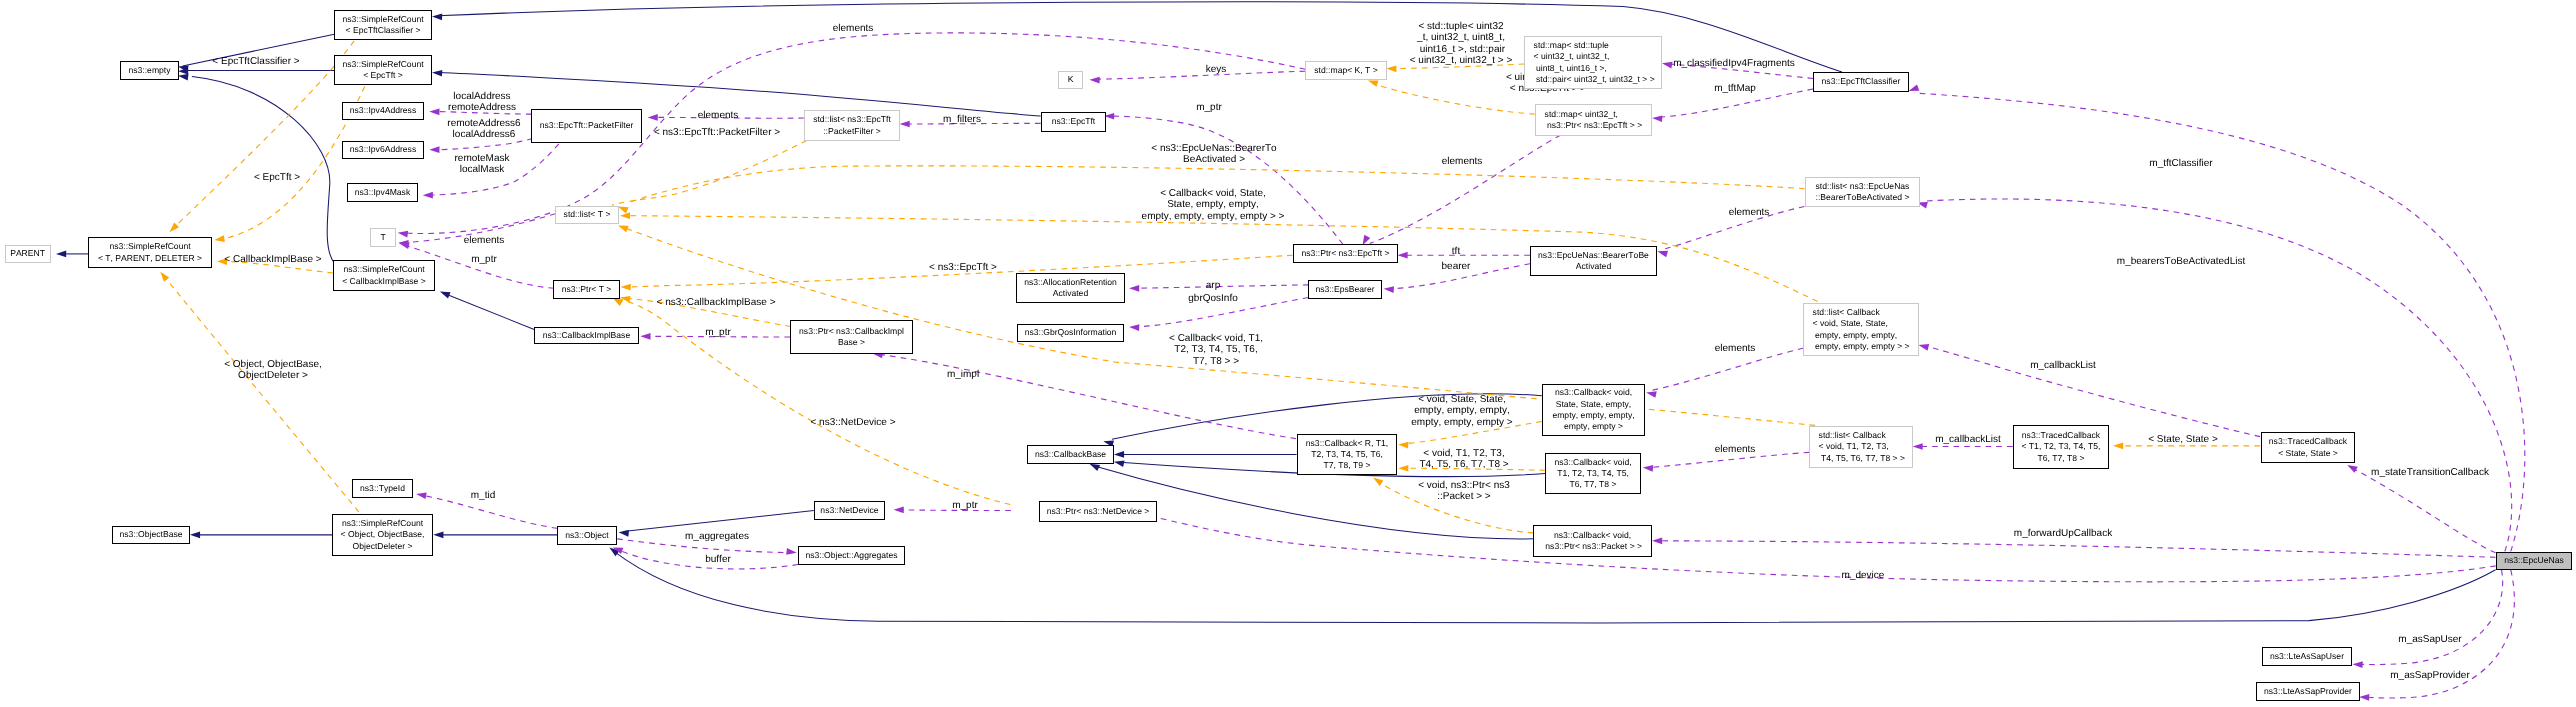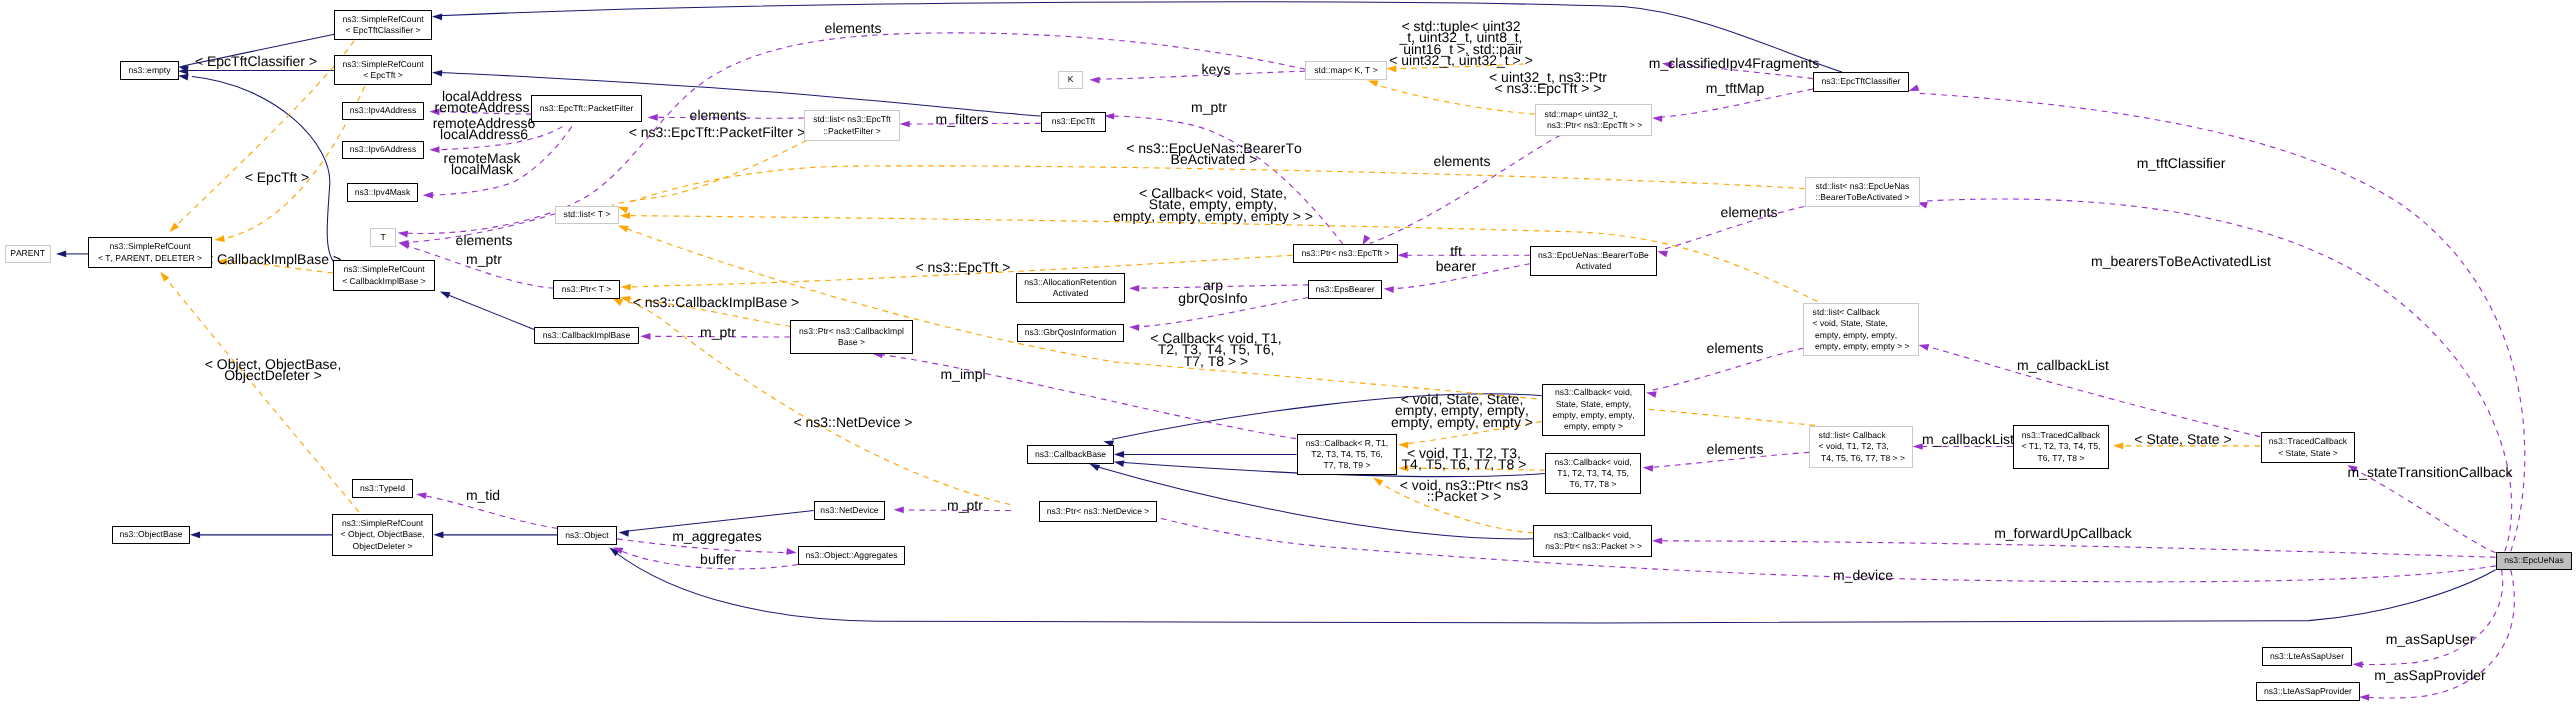--- a/index.html
+++ b/index.html
@@ -16,21 +16,21 @@
   .au{fill:#9a32cd;stroke:none;}
   .at{fill:#ffa500;stroke:none;}
   .nd{position:absolute;box-sizing:border-box;border:0.9px solid #000;background:#fff;
       display:flex;flex-direction:column;align-items:center;justify-content:center;
       font-size:8.6px;line-height:11.3px;white-space:pre;z-index:5;}
   .nd.grey{border:0.7px solid #c9c9c9;}
   .nd.focus{background:#bfbfbf;}
   .ln{text-align:center;}
   .nd.lft{align-items:flex-start;padding-left:8.6px;}
   .nd.lft .ln{text-align:left;}
-  .el{position:absolute;transform:translate(-50%,-1.3px);font-size:14px;line-height:11.3px;
+  .el{position:absolute;transform:translate(-50%,-1.3px);font-size:10px;line-height:11.3px;
       white-space:pre;text-align:center;z-index:4;}
 </style>
 </head>
 <body>
 
 <div id="stage">
 <svg id="wires" viewBox="0 0 3904 1072" width="2576" height="707">
 <path class="wi" d="M 506,52 L 276,100"></path>
 <g transform="translate(269,101) rotate(192)">
         <path class="ai" d="M 0,0 L -15.4,-5.1 L -15.4,5.1 Z"></path>
@@ -299,21 +299,21 @@
 <g transform="translate(3203,676) rotate(180)">
         <path class="at" d="M 0,0 L -15.4,-5.1 L -15.4,5.1 Z"></path>
       </g>
 </svg>
 <div class="nd" style="left:334px;top:10px;width:98px;height:30px"><div class="ln">ns3::SimpleRefCount</div><div class="ln">&lt; EpcTftClassifier &gt;</div></div>
 <div class="nd" style="left:120px;top:61px;width:59px;height:18.5px"><div class="ln">ns3::empty</div></div>
 <div class="nd" style="left:334px;top:55px;width:98px;height:30px"><div class="ln">ns3::SimpleRefCount</div><div class="ln">&lt; EpcTft &gt;</div></div>
 <div class="nd" style="left:342px;top:102px;width:82px;height:18px"><div class="ln">ns3::Ipv4Address</div></div>
 <div class="nd" style="left:342px;top:141px;width:82px;height:18px"><div class="ln">ns3::Ipv6Address</div></div>
 <div class="nd" style="left:347px;top:183px;width:71px;height:18.5px"><div class="ln">ns3::Ipv4Mask</div></div>
-<div class="nd" style="left:531px;top:95px;width:111px;height:27px"><div class="ln">ns3::EpcTft::PacketFilter</div></div>
+<div class="nd" style="left:531px;top:109px;width:111px;height:34px"><div class="ln">ns3::EpcTft::PacketFilter</div></div>
 <div class="nd grey" style="left:804px;top:110px;width:96px;height:31px"><div class="ln">std::list&lt; ns3::EpcTft</div><div class="ln">::PacketFilter &gt;</div></div>
 <div class="nd grey" style="left:555px;top:206px;width:64px;height:18px"><div class="ln">std::list&lt; T &gt;</div></div>
 <div class="nd grey" style="left:4.6px;top:245px;width:46px;height:18px"><div class="ln">PARENT</div></div>
 <div class="nd" style="left:88px;top:237px;width:124px;height:31px"><div class="ln">ns3::SimpleRefCount</div><div class="ln">&lt; T, PARENT, DELETER &gt;</div></div>
 <div class="nd grey" style="left:370px;top:228px;width:26px;height:19px"><div class="ln">T</div></div>
 <div class="nd" style="left:333px;top:260px;width:102px;height:31px"><div class="ln">ns3::SimpleRefCount</div><div class="ln">&lt; CallbackImplBase &gt;</div></div>
 <div class="nd" style="left:553px;top:280px;width:67px;height:19px"><div class="ln">ns3::Ptr&lt; T &gt;</div></div>
 <div class="nd" style="left:534px;top:327px;width:105px;height:17px"><div class="ln">ns3::CallbackImplBase</div></div>
 <div class="nd" style="left:790px;top:320px;width:123px;height:34px"><div class="ln">ns3::Ptr&lt; ns3::CallbackImpl</div><div class="ln">Base &gt;</div></div>
 <div class="nd" style="left:352px;top:479px;width:61px;height:18.5px"><div class="ln">ns3::TypeId</div></div>
@@ -324,20 +324,21 @@
 <div class="nd" style="left:798px;top:546px;width:107px;height:19px"><div class="ln">ns3::Object::Aggregates</div></div>
 <div class="nd" style="left:1039px;top:501px;width:118px;height:21px"><div class="ln">ns3::Ptr&lt; ns3::NetDevice &gt;</div></div>
 <div class="nd" style="left:1027px;top:445px;width:87px;height:18.5px"><div class="ln">ns3::CallbackBase</div></div>
 <div class="nd grey" style="left:1058px;top:71px;width:25px;height:18px"><div class="ln">K</div></div>
 <div class="nd grey" style="left:1305px;top:61px;width:82px;height:19px"><div class="ln">std::map&lt; K, T &gt;</div></div>
 <div class="nd" style="left:1041px;top:112px;width:65px;height:20px"><div class="ln">ns3::EpcTft</div></div>
 <div class="nd" style="left:1293px;top:244px;width:105px;height:19px"><div class="ln">ns3::Ptr&lt; ns3::EpcTft &gt;</div></div>
 <div class="nd" style="left:1016px;top:273px;width:109px;height:30px"><div class="ln">ns3::AllocationRetention</div><div class="ln">Activated</div></div>
 <div class="nd" style="left:1308px;top:280px;width:74px;height:18.5px"><div class="ln">ns3::EpsBearer</div></div>
 <div class="nd" style="left:1017px;top:324px;width:107px;height:18px"><div class="ln">ns3::GbrQosInformation</div></div>
+<div class="nd grey lft" style="left:1524px;top:36px;width:138px;height:53px"><div class="ln">std::map&lt; std::tuple</div><div class="ln">&lt; uint32_t, uint32_t,</div><div class="ln"> uint8_t, uint16_t &gt;,</div><div class="ln"> std::pair&lt; uint32_t, uint32_t &gt; &gt;</div></div>
 <div class="nd grey lft" style="left:1535px;top:104px;width:117px;height:32px"><div class="ln">std::map&lt; uint32_t,</div><div class="ln"> ns3::Ptr&lt; ns3::EpcTft &gt; &gt;</div></div>
 <div class="nd" style="left:1813px;top:72px;width:96px;height:20px"><div class="ln">ns3::EpcTftClassifier</div></div>
 <div class="nd" style="left:1530px;top:246px;width:127px;height:30px"><div class="ln">ns3::EpcUeNas::BearerToBe</div><div class="ln">Activated</div></div>
 <div class="nd grey" style="left:1805px;top:177px;width:115px;height:30px"><div class="ln">std::list&lt; ns3::EpcUeNas</div><div class="ln">::BearerToBeActivated &gt;</div></div>
 <div class="nd grey lft" style="left:1803px;top:303px;width:116px;height:53px"><div class="ln">std::list&lt; Callback</div><div class="ln">&lt; void, State, State,</div><div class="ln"> empty, empty, empty,</div><div class="ln"> empty, empty, empty &gt; &gt;</div></div>
 <div class="nd grey lft" style="left:1809px;top:426px;width:104px;height:42px"><div class="ln">std::list&lt; Callback</div><div class="ln">&lt; void, T1, T2, T3,</div><div class="ln"> T4, T5, T6, T7, T8 &gt; &gt;</div></div>
 <div class="nd" style="left:2013px;top:425px;width:96px;height:44px"><div class="ln">ns3::TracedCallback</div><div class="ln">&lt; T1, T2, T3, T4, T5,</div><div class="ln">T6, T7, T8 &gt;</div></div>
 <div class="nd" style="left:2261px;top:432px;width:94px;height:31px"><div class="ln">ns3::TracedCallback</div><div class="ln">&lt; State, State &gt;</div></div>
 <div class="nd" style="left:1297px;top:434px;width:100px;height:41px"><div class="ln">ns3::Callback&lt; R, T1,</div><div class="ln">T2, T3, T4, T5, T6,</div><div class="ln">T7, T8, T9 &gt;</div></div>
 <div class="nd" style="left:1542px;top:384px;width:103px;height:52px"><div class="ln">ns3::Callback&lt; void,</div><div class="ln">State, State, empty,</div><div class="ln">empty, empty, empty,</div><div class="ln">empty, empty &gt;</div></div>

